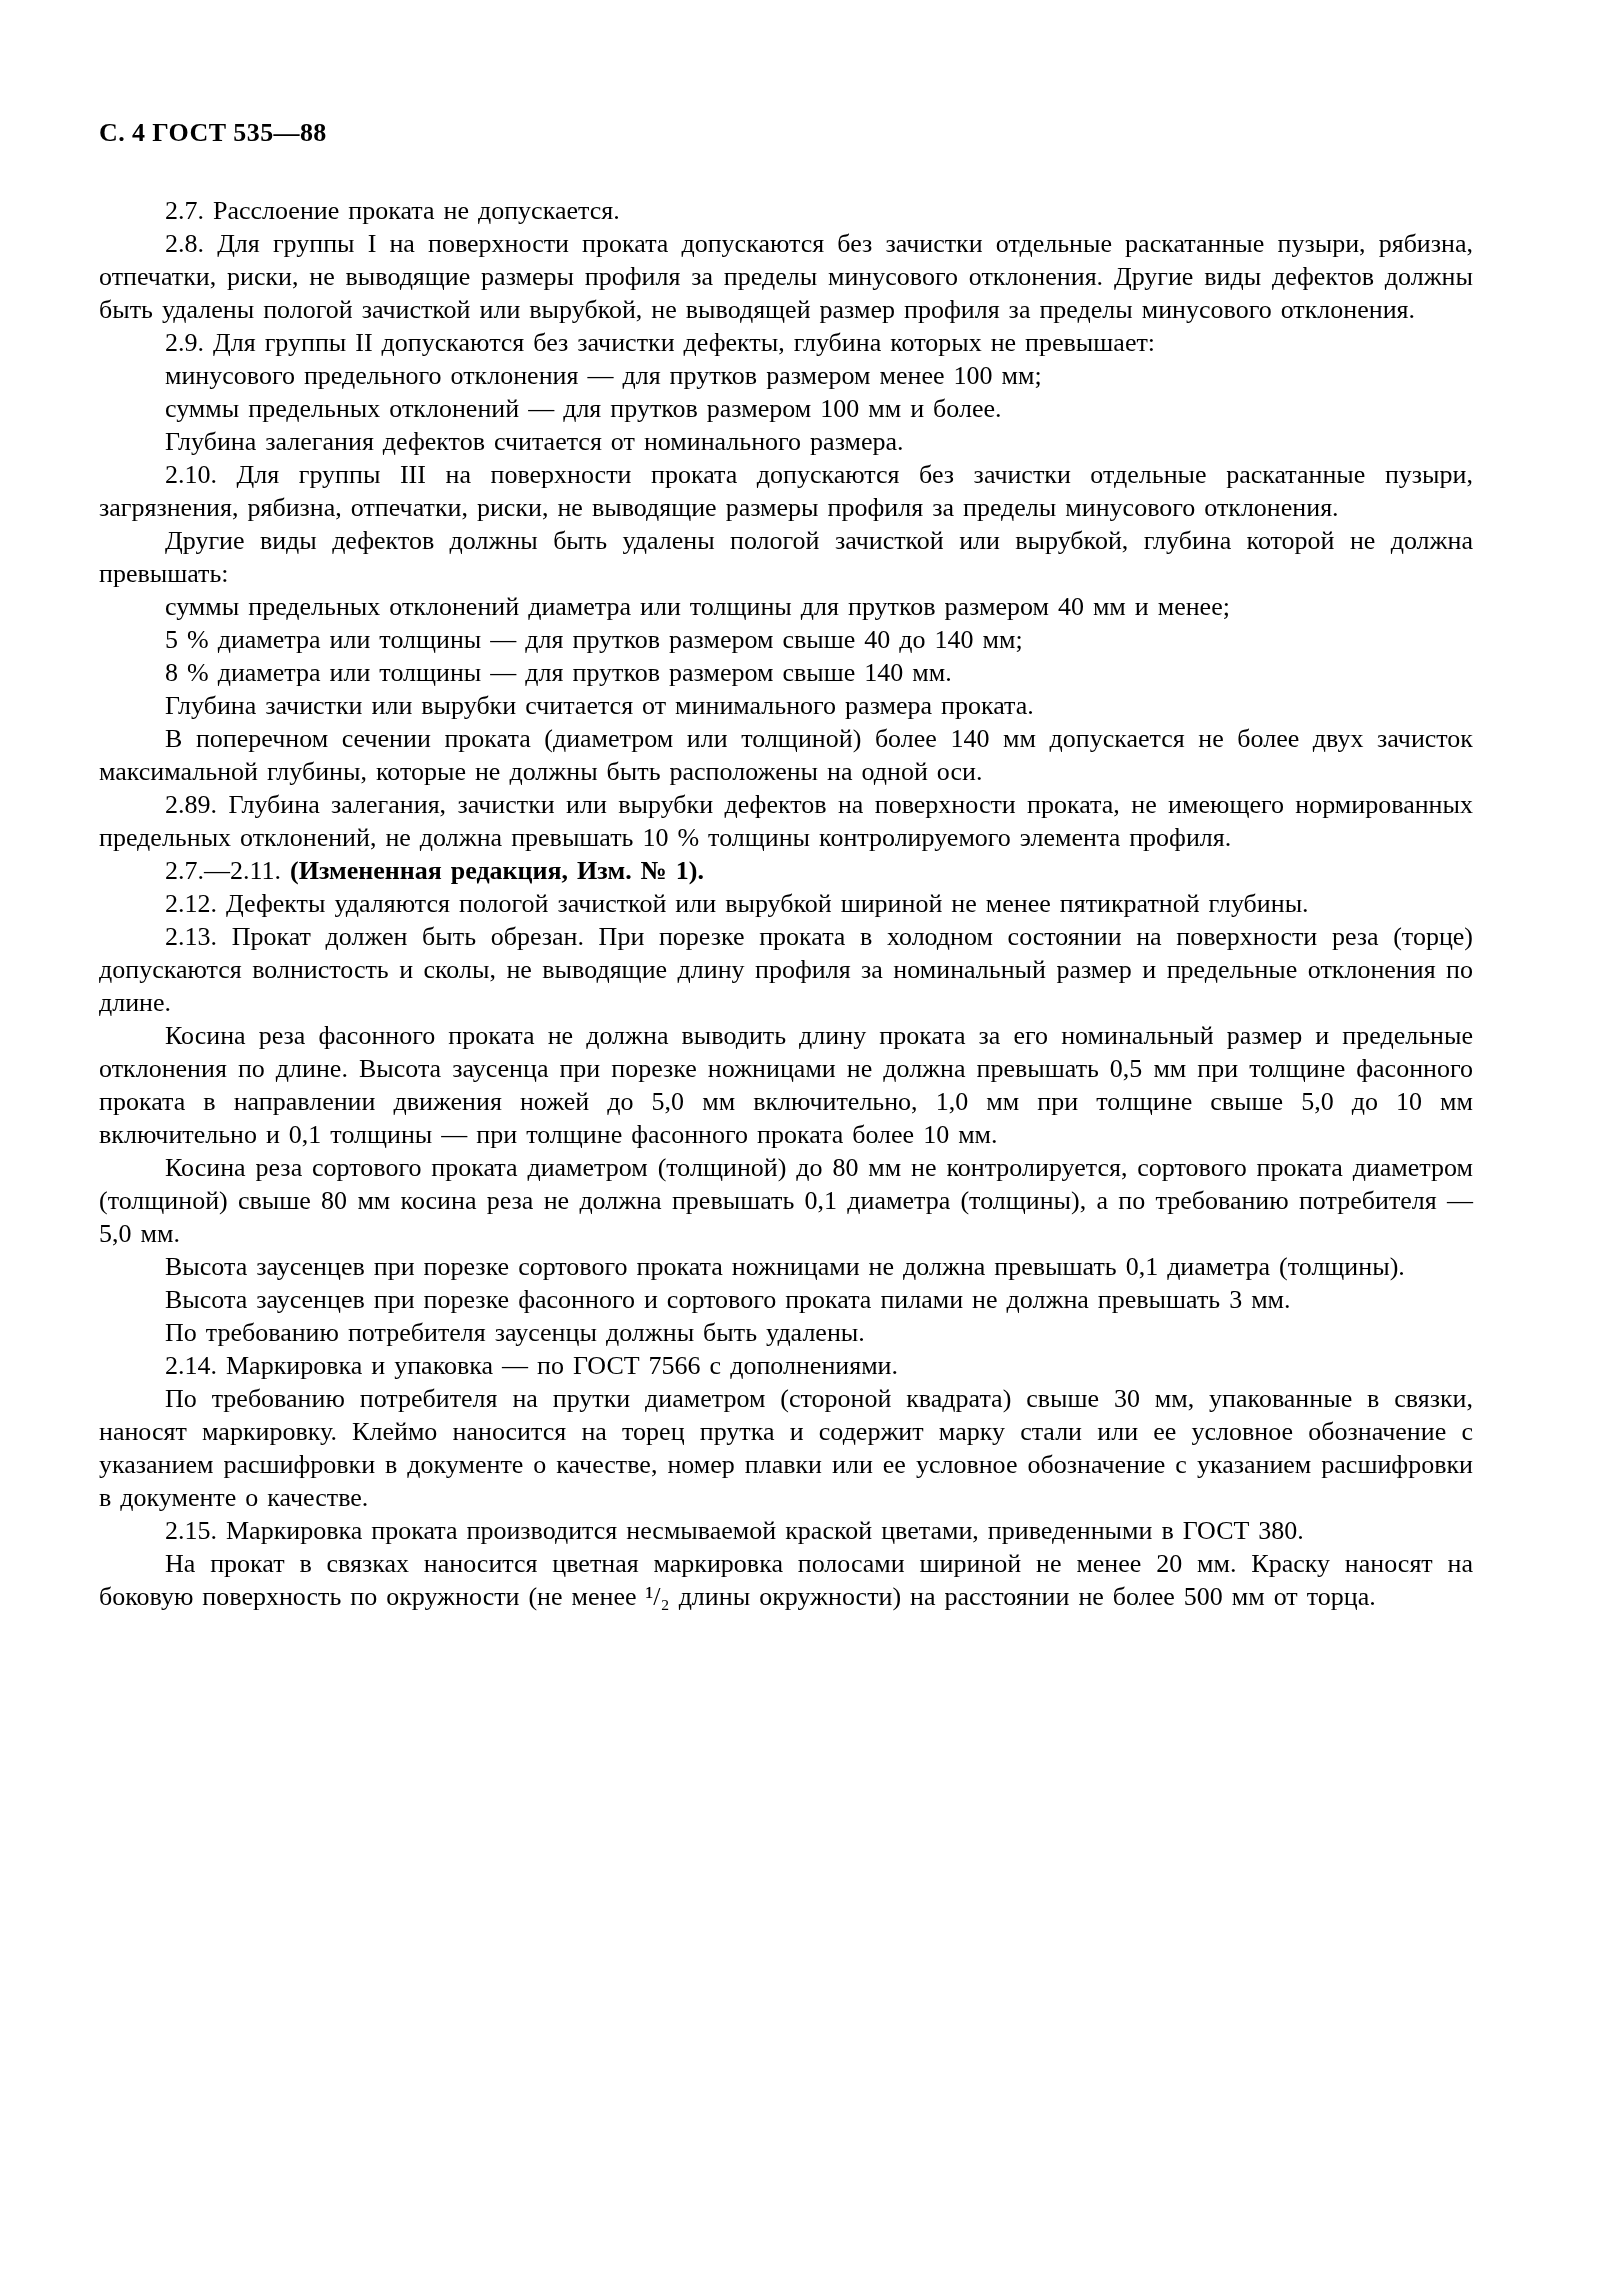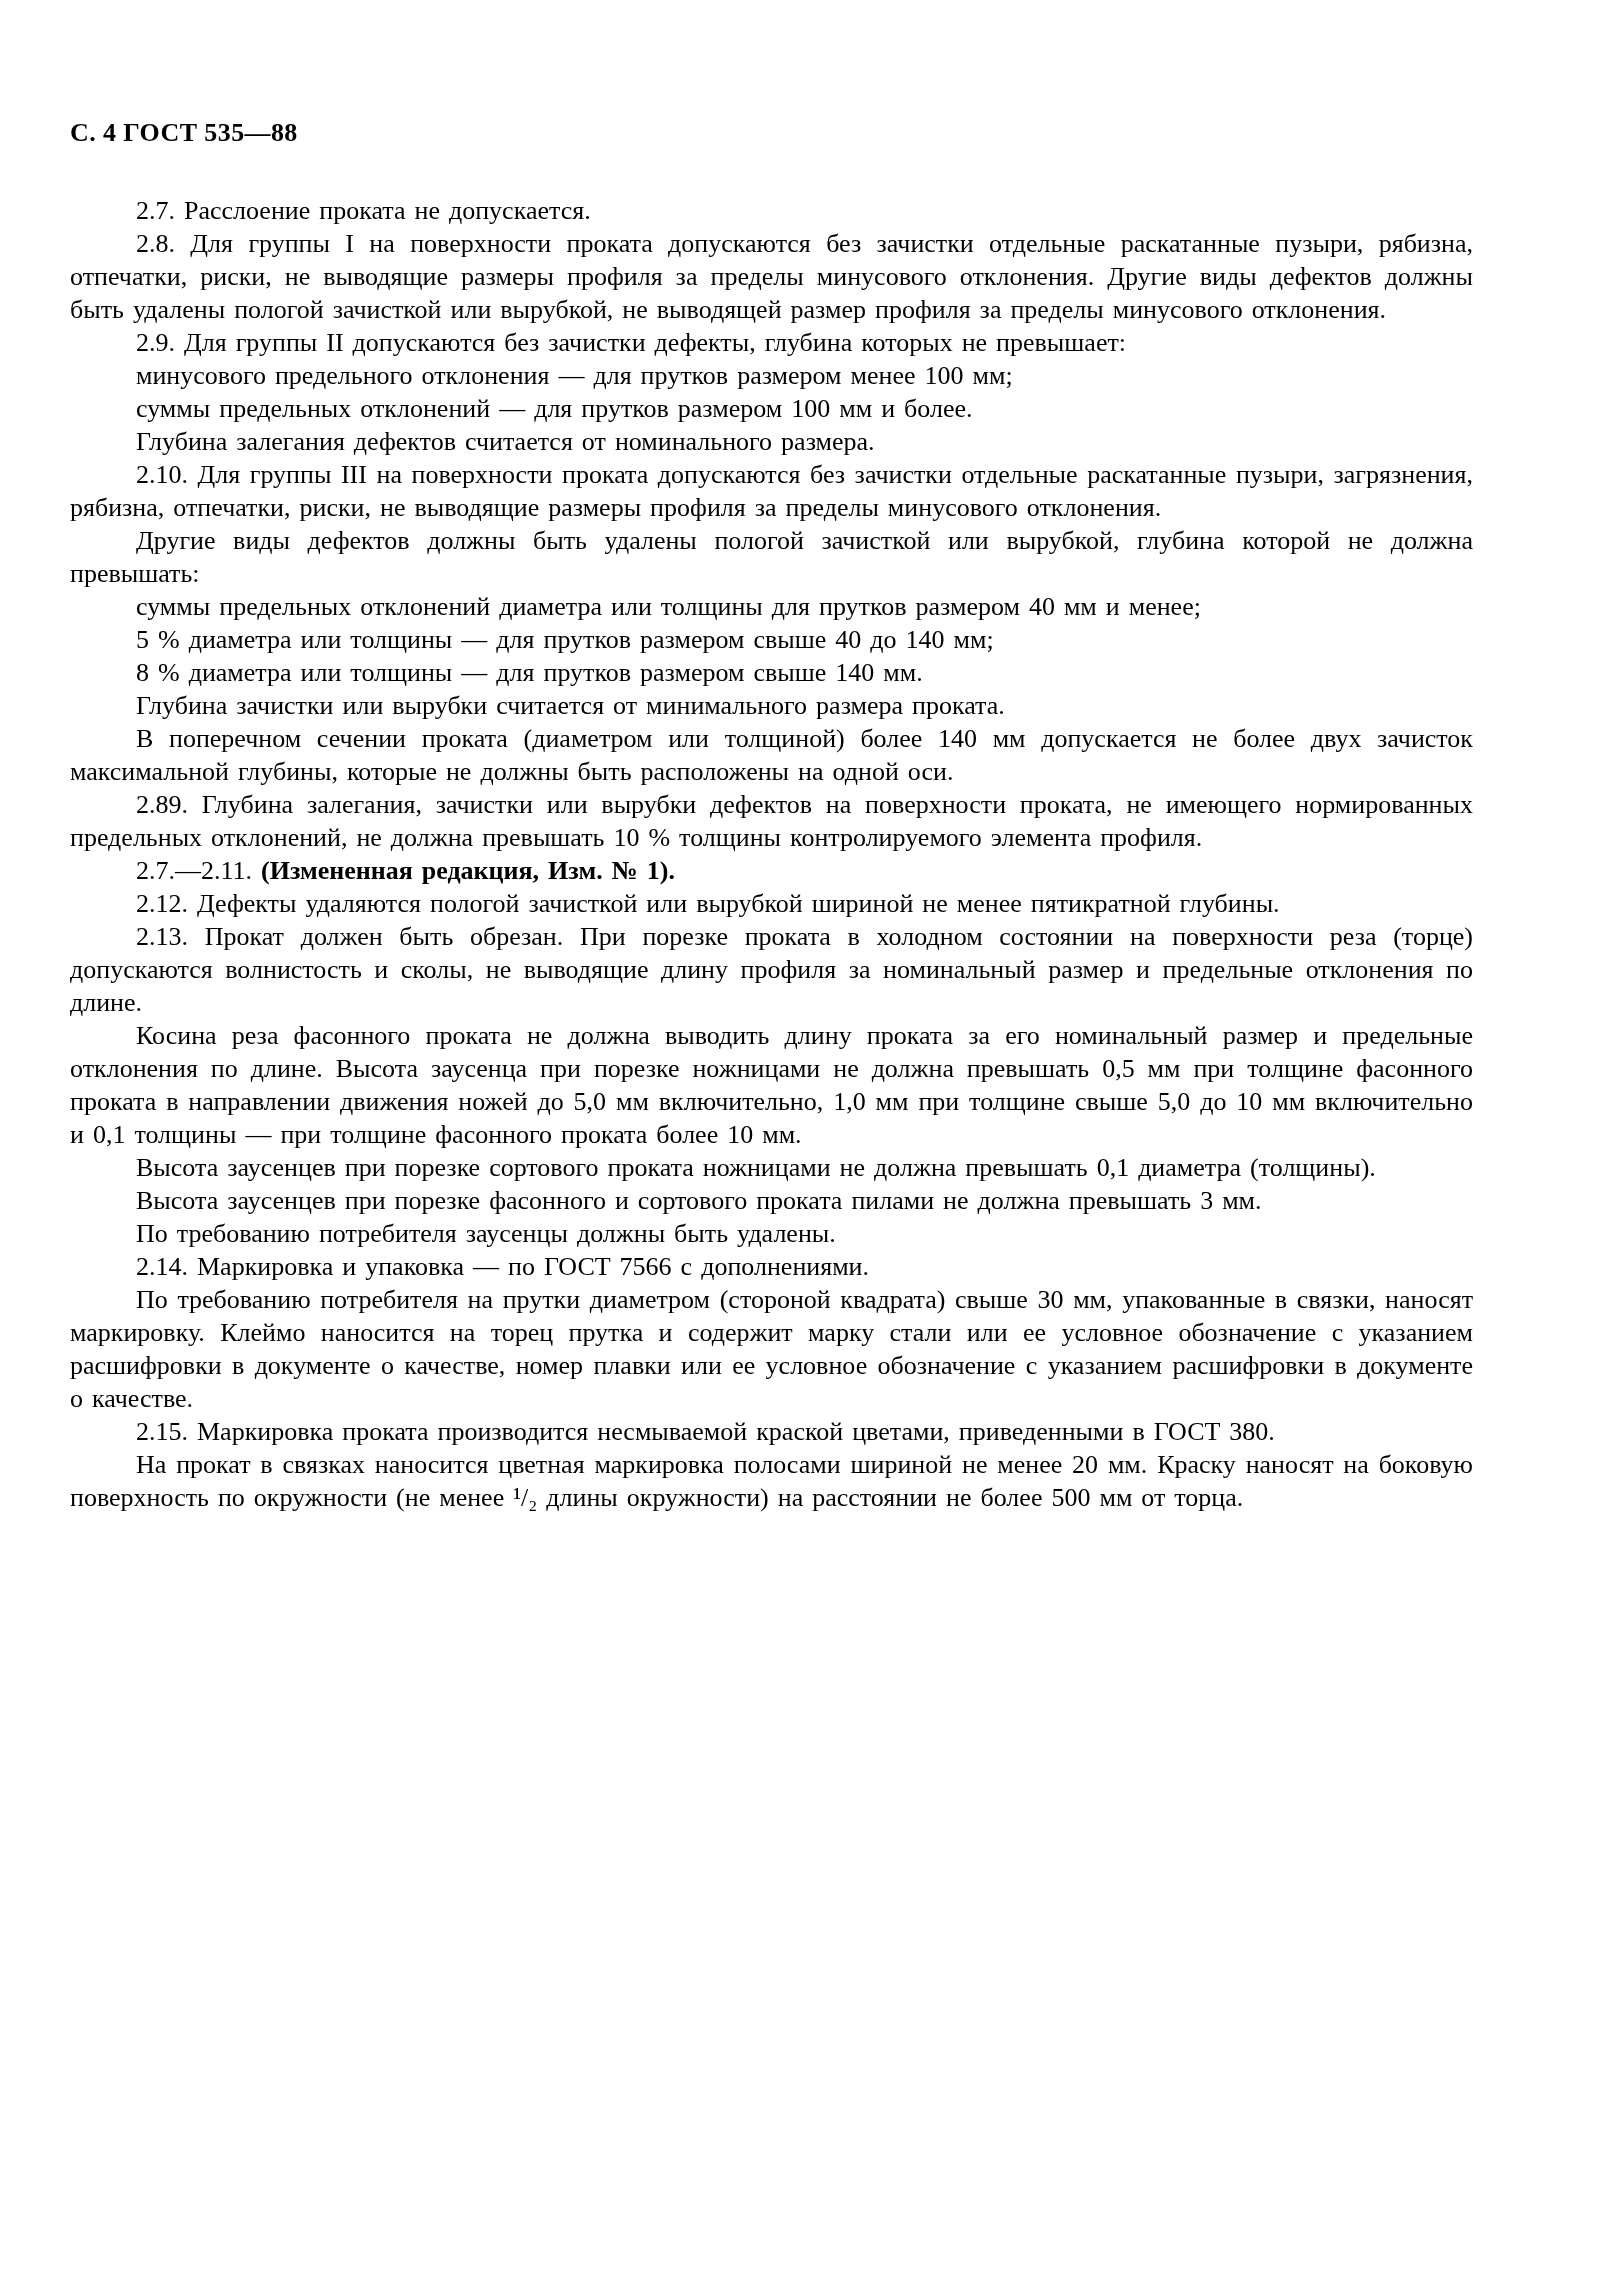--- a/index.html
+++ b/index.html
@@ -6,21 +6,21 @@
       margin: 0;
       padding: 0;
       background: #ffffff;
     }
     .page {
       position: relative;
       width: 1622px;
       height: 2295px;
       background: #ffffff;
       box-sizing: border-box;
-      padding: 118px 149px 0 70px;
+      padding: 118px 149px 0 99px;
       font-family: "Liberation Serif", "DejaVu Serif", serif;
       color: #000000;
       overflow: hidden;
     }
     .page-header {
       font-size: 26px;
       font-weight: bold;
       letter-spacing: 0.4px;
       margin-bottom: 46px;
       white-space: nowrap;
@@ -56,20 +56,21 @@
     <p>суммы предельных отклонений диаметра или толщины для прутков размером 40 мм и менее;</p>
     <p>5 % диаметра или толщины — для прутков размером свыше 40 до 140 мм;</p>
     <p>8 % диаметра или толщины — для прутков размером свыше 140 мм.</p>
     <p>Глубина зачистки или вырубки считается от минимального размера проката.</p>
     <p>В поперечном сечении проката (диаметром или толщиной) более 140 мм допускается не более двух зачисток максимальной глубины, которые не должны быть расположены на одной оси.</p>
     <p>2.89. Глубина залегания, зачистки или вырубки дефектов на поверхности проката, не имеющего нормированных предельных отклонений, не должна превышать 10 % толщины контролируемого элемента профиля.</p>
     <p><span>2.7.—2.11. </span><span class="bold">(Измененная редакция, Изм. № 1).</span></p>
     <p>2.12. Дефекты удаляются пологой зачисткой или вырубкой шириной не менее пятикратной глубины.</p>
     <p>2.13. Прокат должен быть обрезан. При порезке проката в холодном состоянии на поверхности реза (торце) допускаются волнистость и сколы, не выводящие длину профиля за номинальный размер и предельные отклонения по длине.</p>
     <p>Косина реза фасонного проката не должна выводить длину проката за его номинальный размер и предельные отклонения по длине. Высота заусенца при порезке ножницами не должна превышать 0,5 мм при толщине фасонного проката в направлении движения ножей до 5,0 мм включительно, 1,0 мм при толщине свыше 5,0 до 10 мм включительно и 0,1 толщины — при толщине фасонного проката более 10 мм.</p>
+    <p>Косина реза сортового проката диаметром (толщиной) до 80 мм не контролируется, сортового проката диаметром (толщиной) свыше 80 мм косина реза не должна превышать 0,1 диаметра (толщины), а по требованию потребителя — 5,0 мм.</p>
     <p>Высота заусенцев при порезке сортового проката ножницами не должна превышать 0,1 диаметра (толщины).</p>
     <p>Высота заусенцев при порезке фасонного и сортового проката пилами не должна превышать 3 мм.</p>
     <p>По требованию потребителя заусенцы должны быть удалены.</p>
     <p>2.14. Маркировка и упаковка — по ГОСТ 7566 с дополнениями.</p>
     <p>По требованию потребителя на прутки диаметром (стороной квадрата) свыше 30 мм, упакованные в связки, наносят маркировку. Клеймо наносится на торец прутка и содержит марку стали или ее условное обозначение с указанием расшифровки в документе о качестве, номер плавки или ее условное обозначение с указанием расшифровки в документе о качестве.</p>
     <p>2.15. Маркировка проката производится несмываемой краской цветами, приведенными в ГОСТ 380.</p>
     <p>На прокат в связках наносится цветная маркировка полосами шириной не менее 20 мм. Краску наносят на боковую поверхность по окружности (не менее ¹/₂ длины окружности) на расстоянии не более 500 мм от торца.</p>
   </div>
 </div>
 

